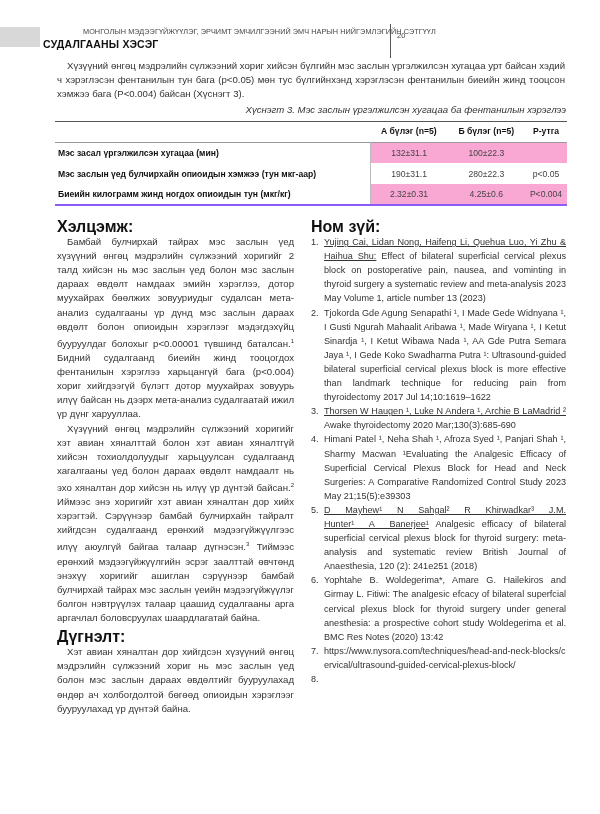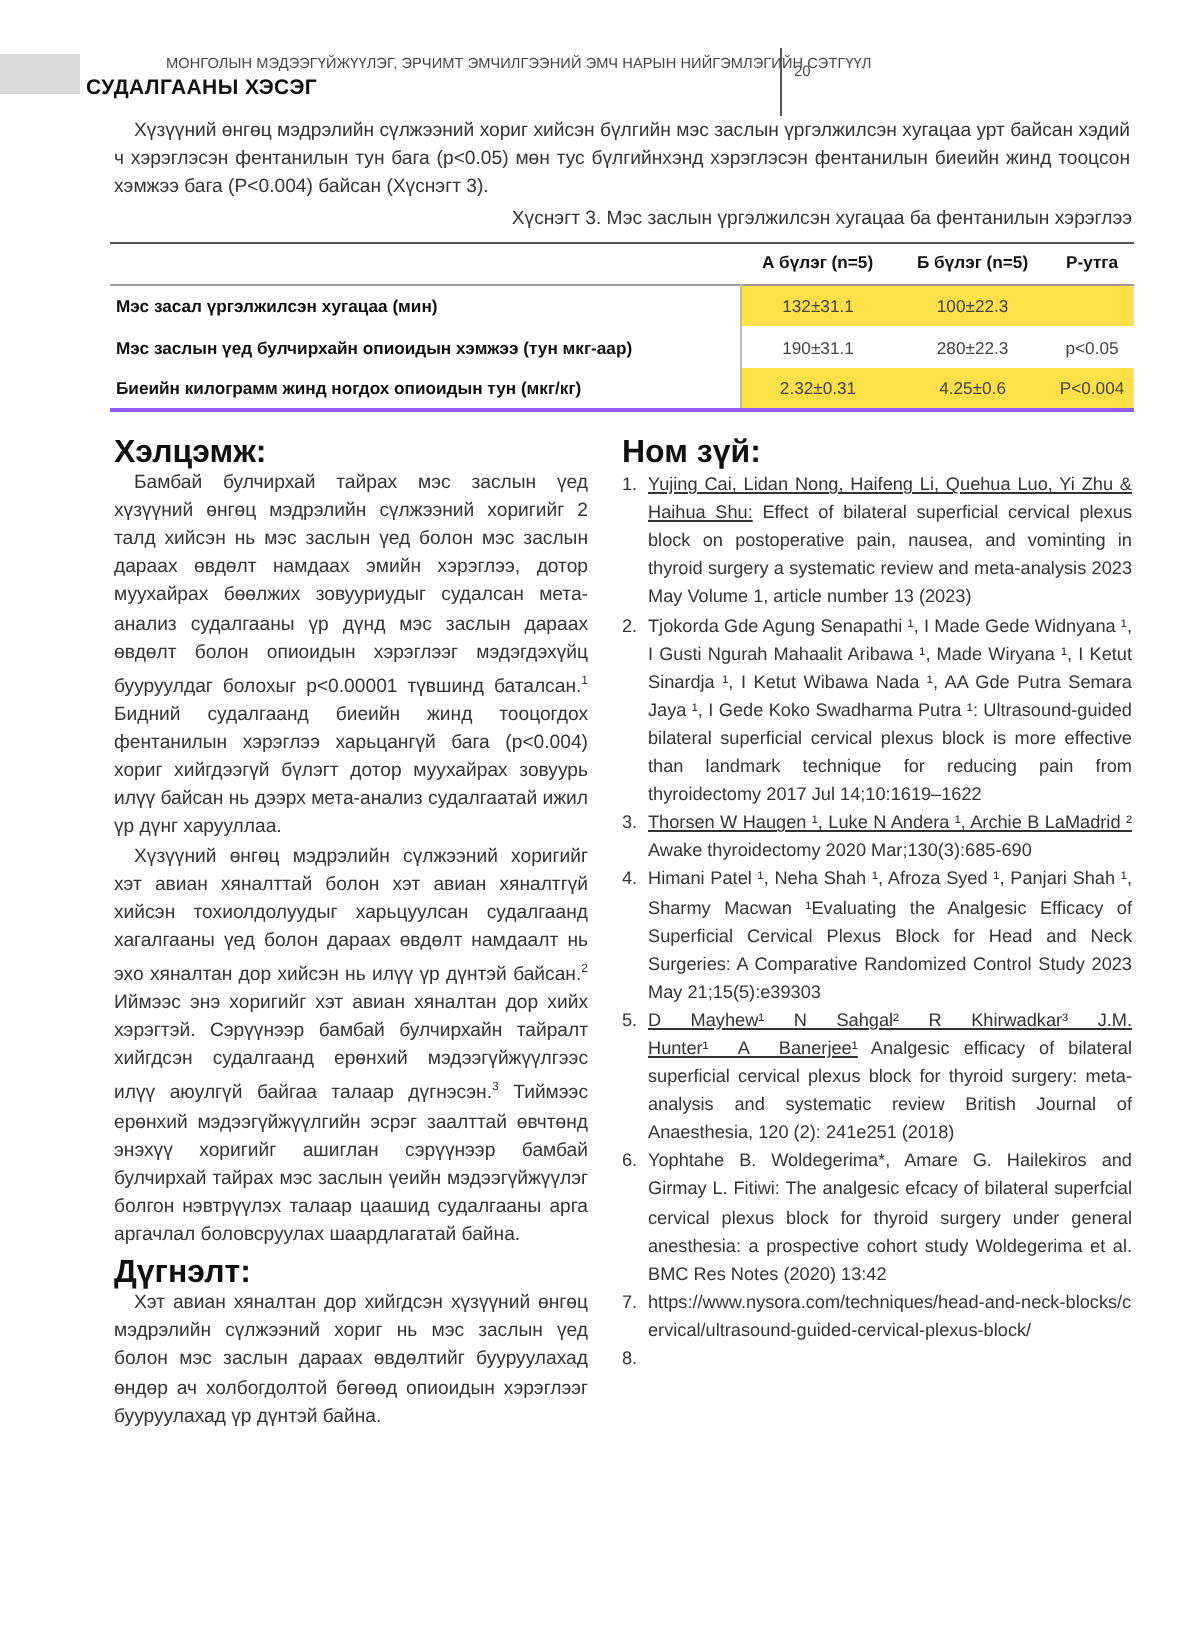--- a/index.html
+++ b/index.html
@@ -9,31 +9,31 @@
     
     .hdr-box { position: absolute; left: 0; top: 27px; width: 40px; height: 20px; background: #d8d8d8; }
     .hdr-journal { position: absolute; left: 43px; top: 27px; font-size: 7.3px; color: #444; letter-spacing: 0.05px; white-space: nowrap; margin-left: 40px; }
     .hdr-section { position: absolute; left: 43px; top: 38px; font-size: 10.5px; font-weight: bold; color: #111; letter-spacing: 0.2px; white-space: nowrap; }
     .hdr-divider { position: absolute; left: 390px; top: 24px; width: 1px; height: 34px; background: #555; }
     .hdr-page { position: absolute; left: 397px; top: 31px; font-size: 7.5px; color: #444; }
 
     
     .intro { position: absolute; left: 57px; top: 59px; width: 508px; font-size: 9.6px; line-height: 14px; text-align: justify; color: #333; }
     .intro p { text-indent: 10px; }
-    .caption { position: absolute; right: 34px; top: 104px; font-size: 9.6px; color: #333; white-space: nowrap; }
+    .caption { position: absolute; right: 34px; top: 104px; font-size: 9.6px; font-style: italic; color: #333; white-space: nowrap; }
 
     
     .tbl { position: absolute; left: 55px; top: 121px; width: 512px; border-collapse: collapse; font-size: 8.6px; }
     .tbl-topline { position: absolute; left: 55px; top: 121px; width: 512px; height: 1px; background: #555; }
     .tbl th { font-weight: bold; color: #111; height: 21px; padding: 0 2px; text-align: center; white-space: nowrap; }
     .tbl td { height: 21px; white-space: nowrap; }
     .tbl td.lbl { font-weight: bold; color: #111; padding-left: 3px; width: 315px; border-right: 1px solid #bbb; }
     .tbl td.val { text-align: center; color: #444; }
     .tbl tr.hrow { border-bottom: 1px solid #999; }
-    .tbl tr.shade td.val { background: #fde047; }
+    .tbl tr.shade td.val { background: #f9a8d4; }
     .tbl tr.last { border-bottom: 2px solid #8b5cf6; }
 
     
     .col-left { position: absolute; left: 57px; top: 220px; width: 237px; font-size: 9.6px; line-height: 14.1px; color: #333; }
     .col-right { position: absolute; left: 311px; top: 220px; width: 255px; font-size: 9.1px; line-height: 14.1px; color: #333; }
     h3 { font-size: 16px; font-weight: bold; color: #111; margin-bottom: 1px; }
     .col-left p { text-align: justify; text-indent: 10px; }
     .col-left h3.conc { margin-top: 5px; }
     .refs { list-style: none; }
     .refs li { position: relative; padding-left: 13px; text-align: justify; }

